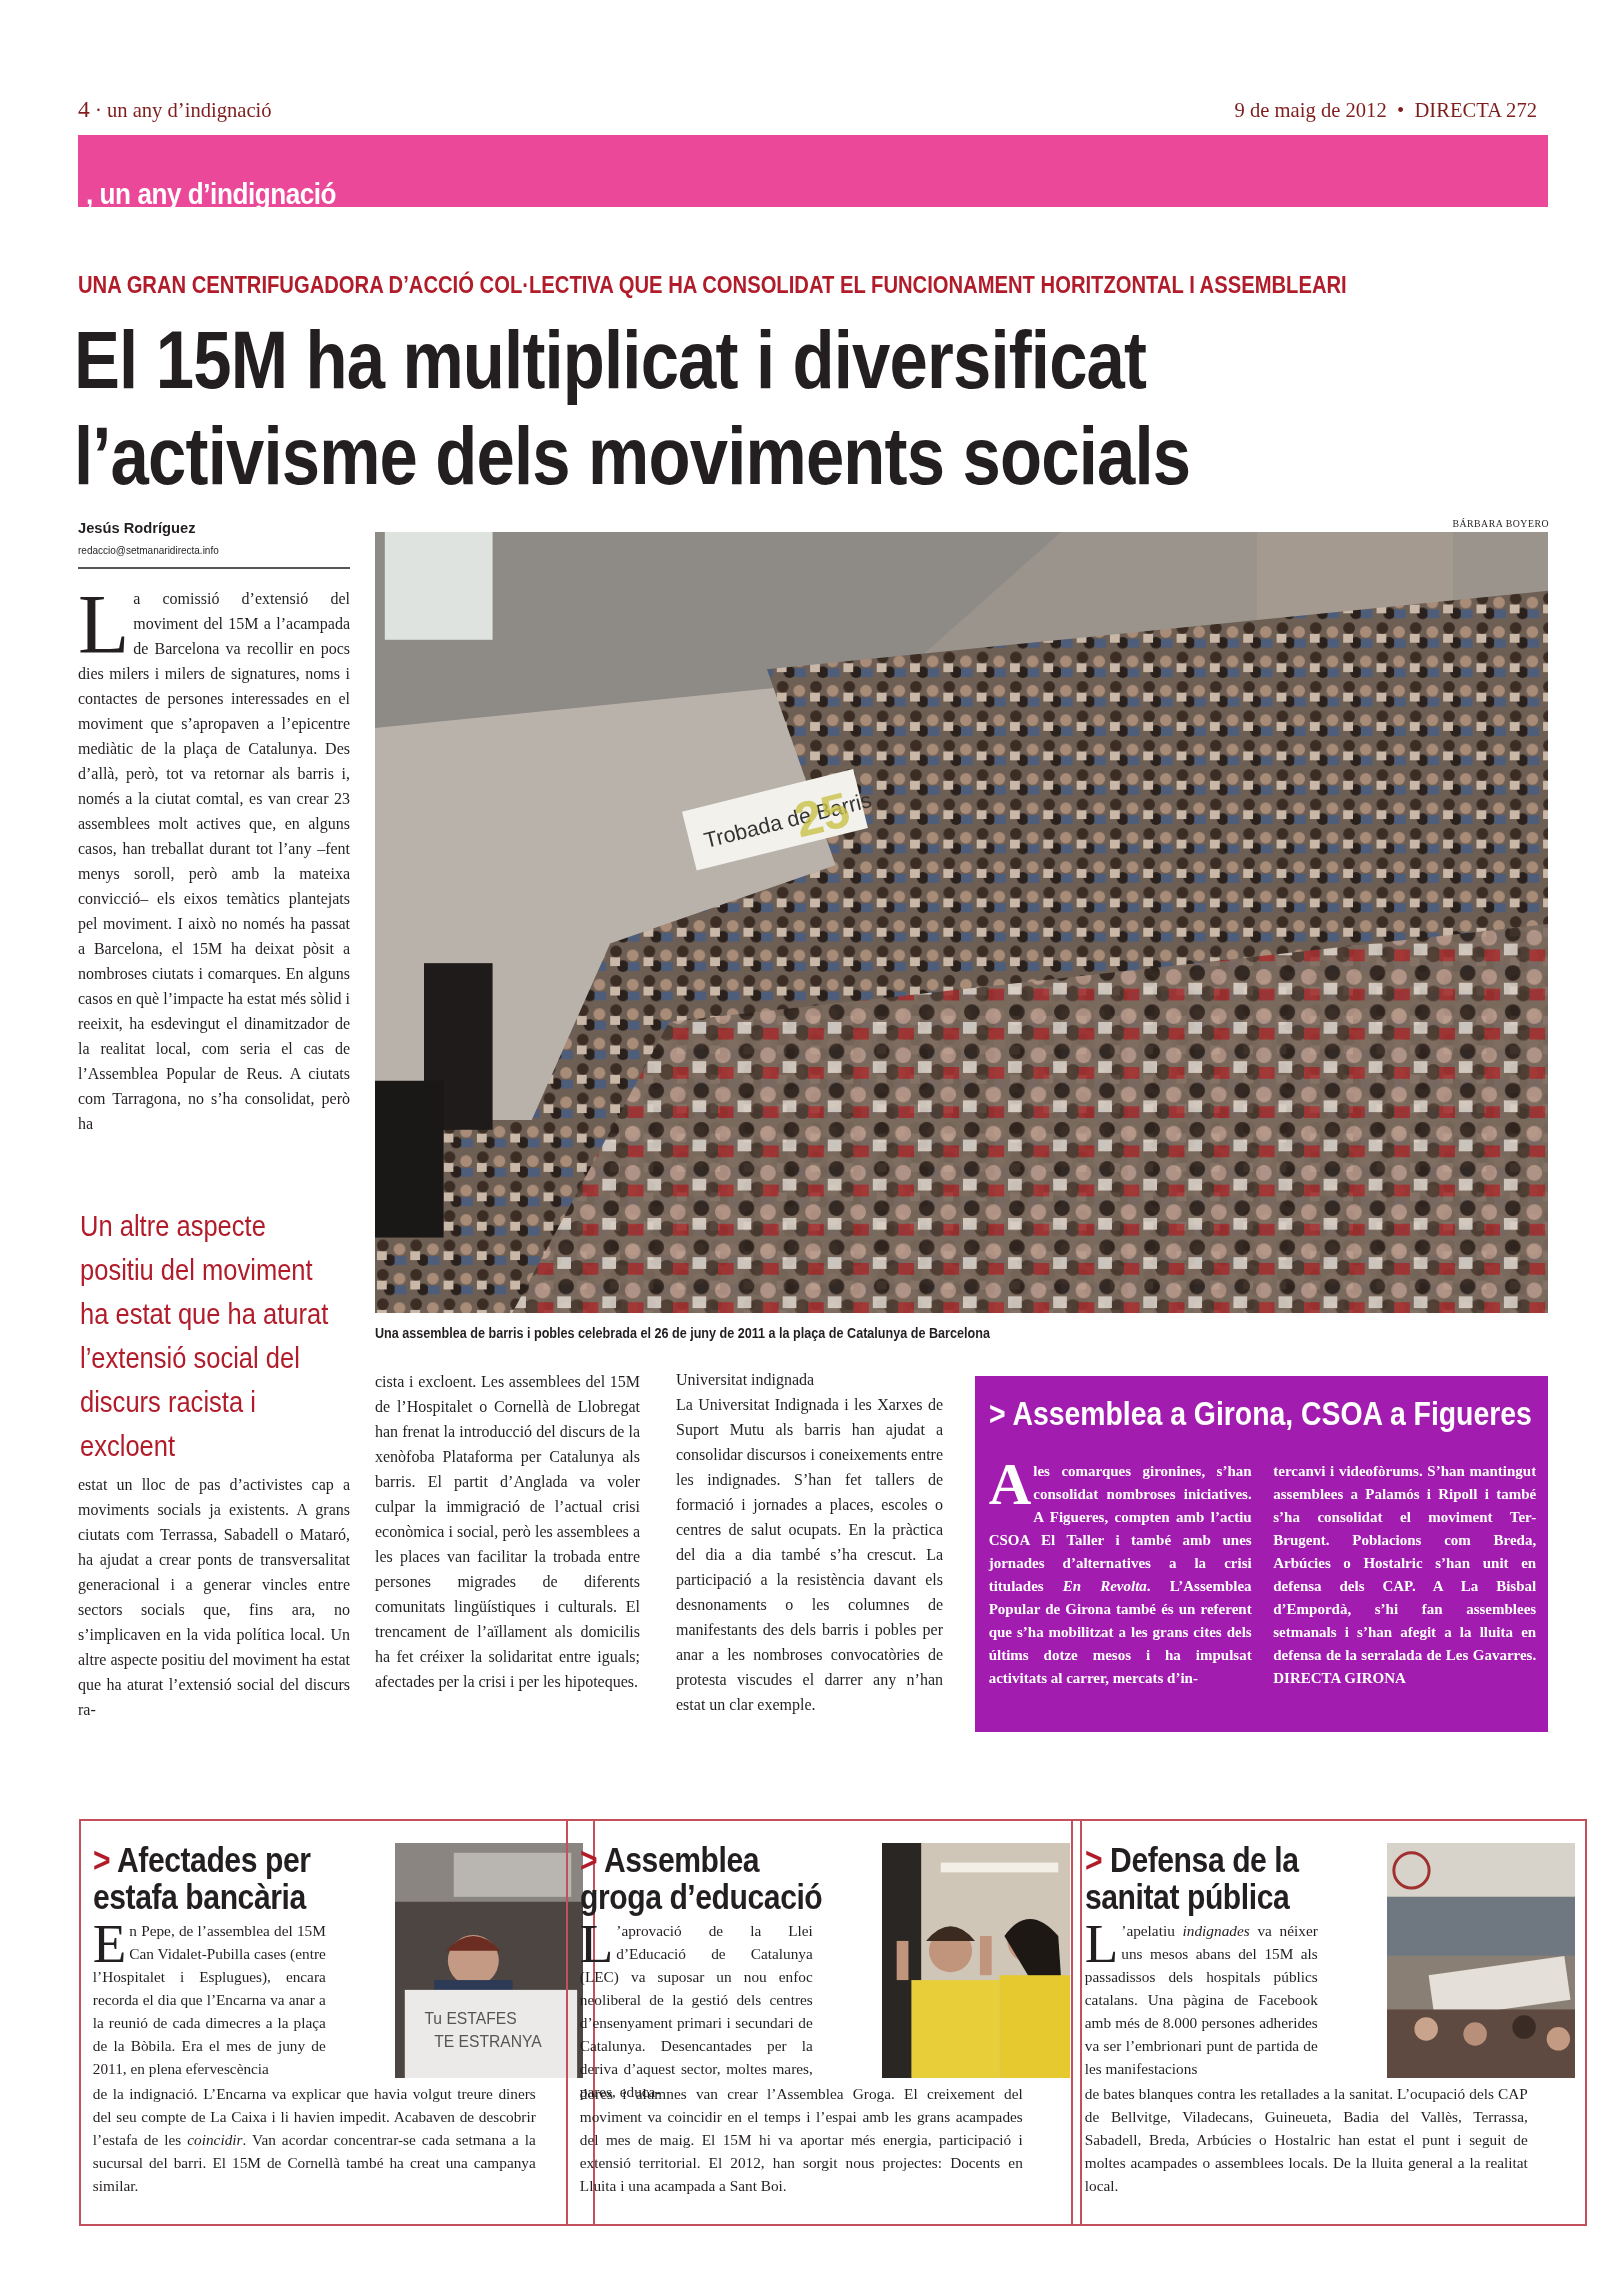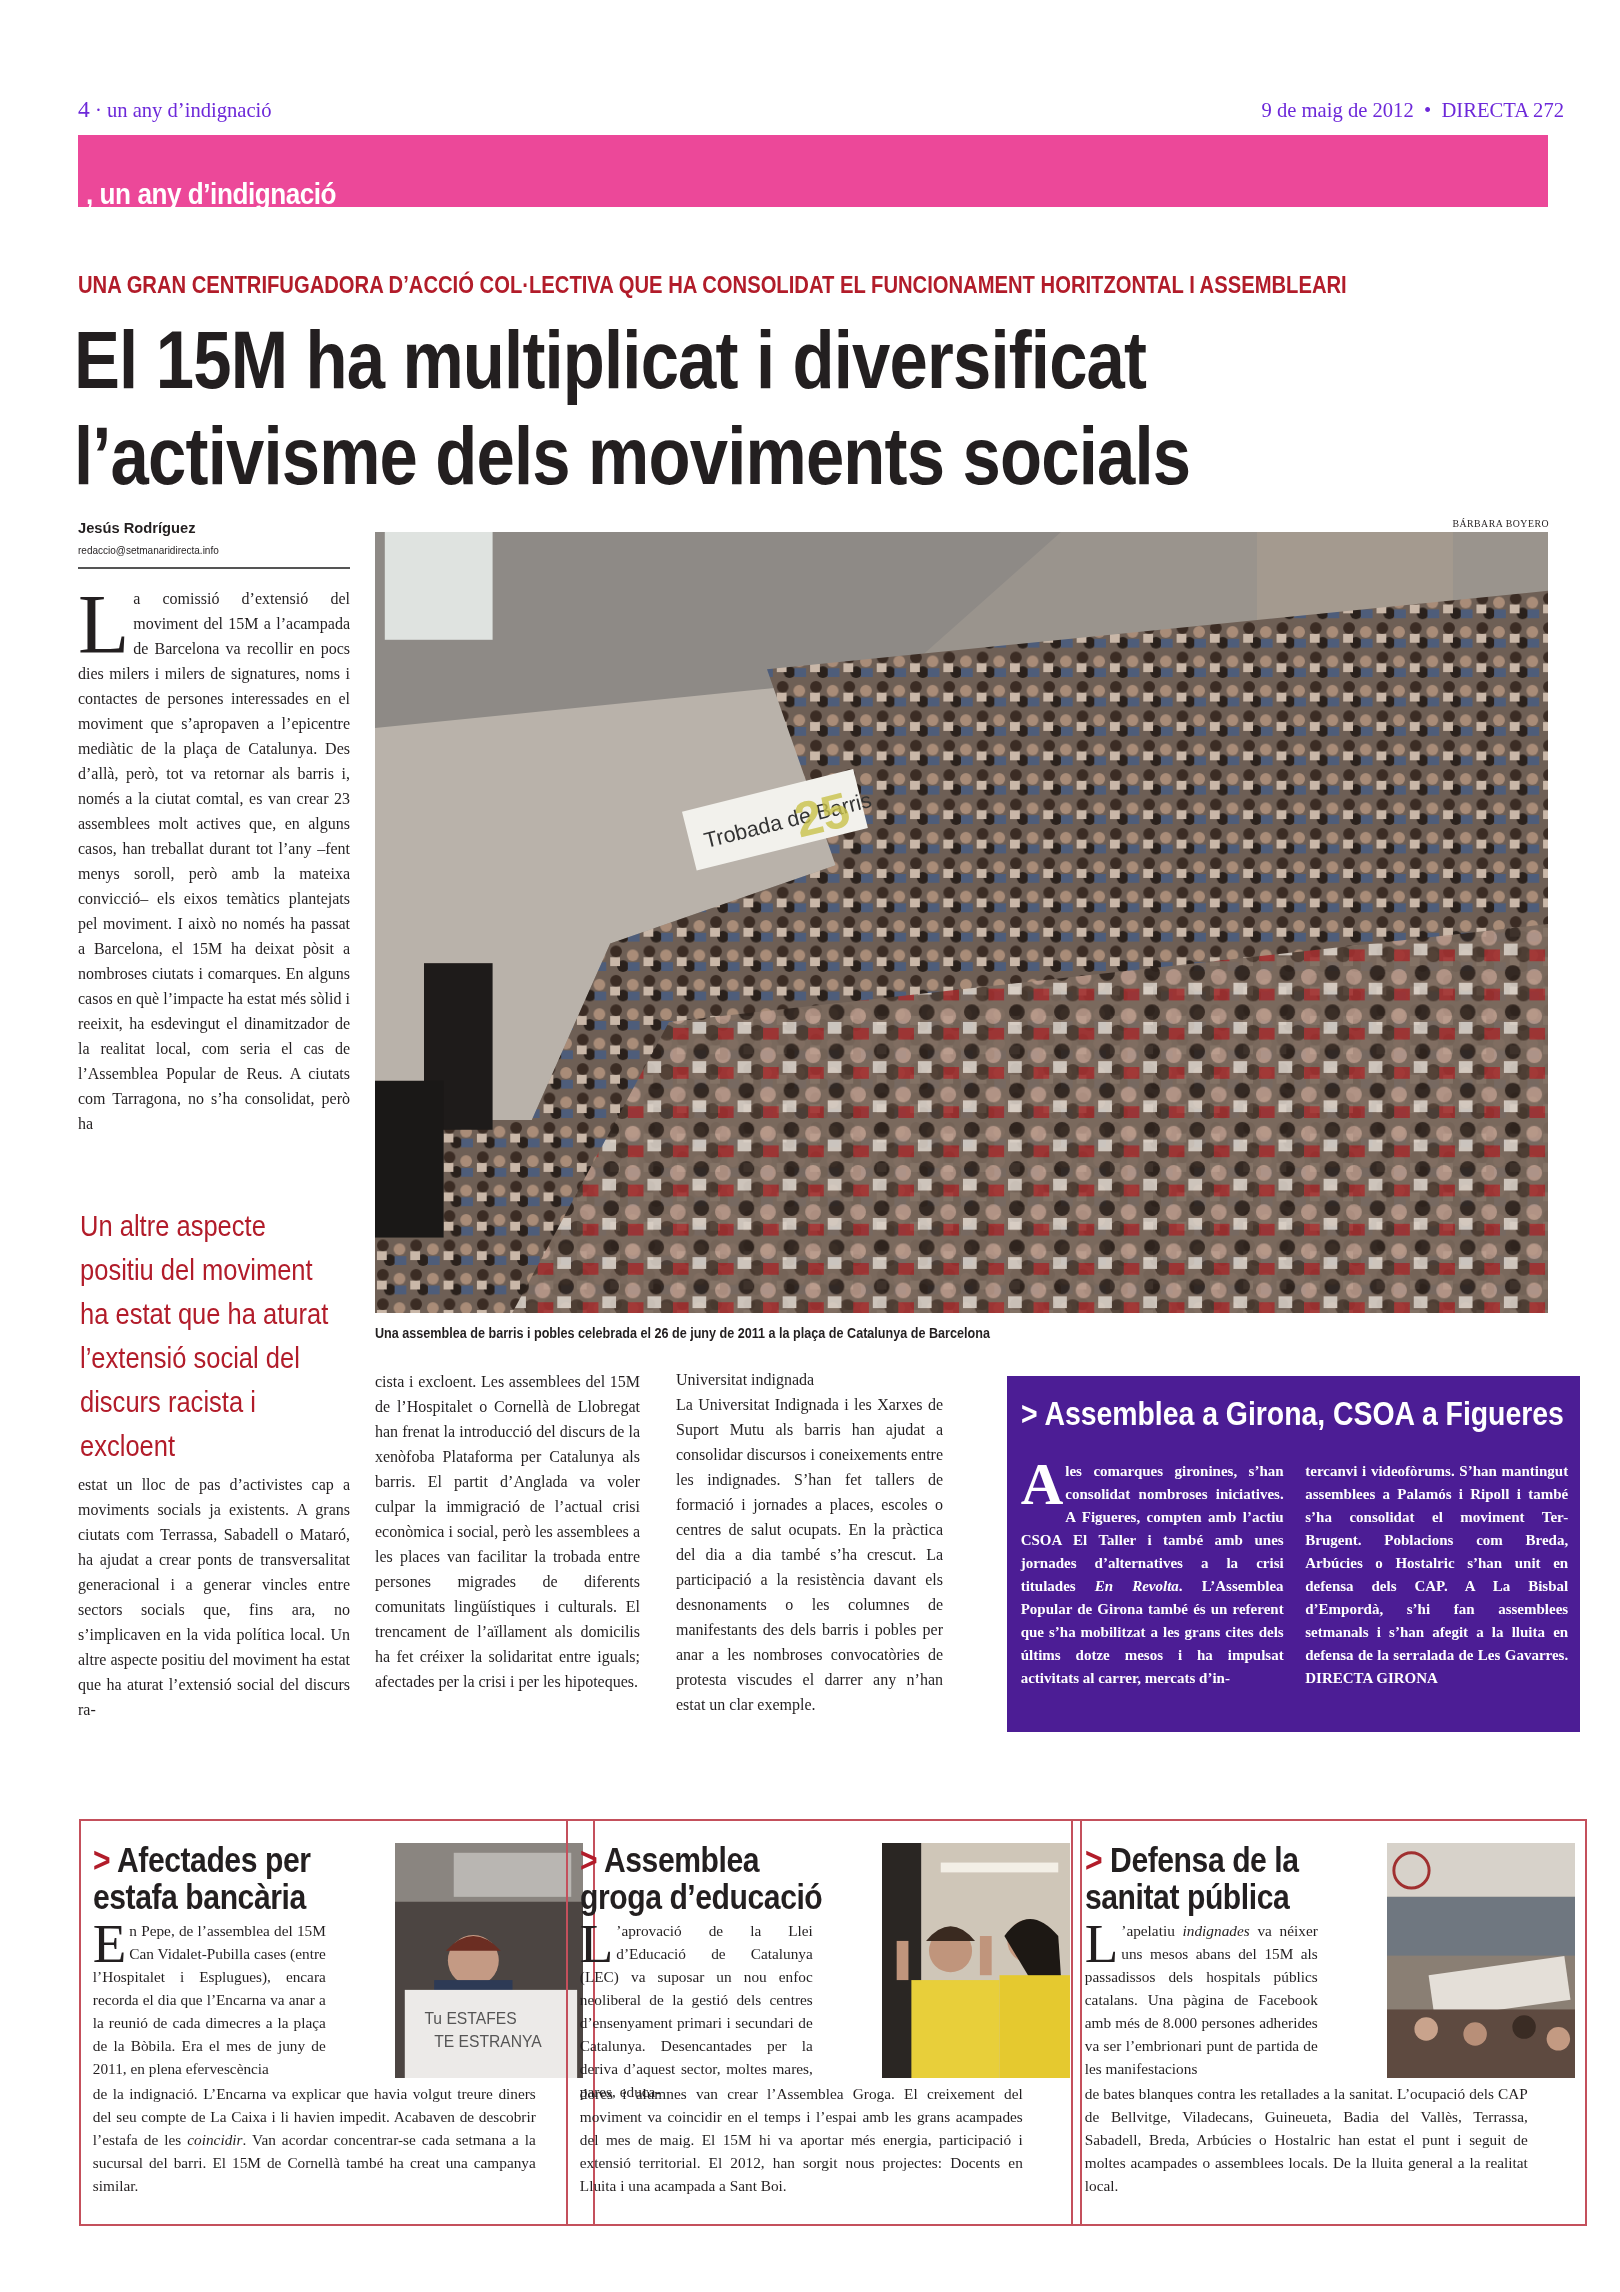--- a/index.html
+++ b/index.html
@@ -2,21 +2,21 @@
 <html><head>
 <meta charset="utf-8">
 <style>
   * { box-sizing: border-box; margin: 0; padding: 0; }
   html, body { width: 1620px; height: 2293px; background: #ffffff; }
   body { position: relative; font-family: "DejaVu Serif", "Liberation Serif", serif; color: #231f20; overflow: hidden; }
 
   .abs { position: absolute; }
 
   
-  .folio { top: 96px; left: 78px; right: 56px; height: 29px; display: flex; justify-content: space-between; align-items: baseline; font-family: "Liberation Serif", serif; font-size: 20.6px; color: #6d28d9; }
+  .folio { top: 96px; left: 78px; right: 83px; height: 29px; display: flex; justify-content: space-between; align-items: baseline; font-family: "Liberation Serif", serif; font-size: 20.6px; color: #7f1d1d; }
   .folio .pg { font-size: 23.5px; }
 
   
   .band { top: 135px; left: 78px; width: 1470px; height: 72px; background: #ec4899; }
   .band-label { position: absolute; left: 7.8px; bottom: -3.9px; font-family: "Liberation Sans", sans-serif; font-weight: bold; font-size: 29px; color: #ffffff; letter-spacing: -0.5px; transform: scaleX(0.9); transform-origin: left bottom; white-space: nowrap; }
 
   
   .kicker { top: 272px; left: 78px; width: 1470px; font-family: "Liberation Sans", sans-serif; font-weight: bold; font-size: 23.5px; color: #b21c2a; white-space: nowrap; transform: scaleX(0.86); transform-origin: left top; }
   .headline { top: 312px; left: 74px; width: 1666px; font-family: "Liberation Sans", sans-serif; font-weight: bold; font-size: 82px; line-height: 96px; color: #231f20; letter-spacing: -1px; transform: scaleX(0.84); transform-origin: left top; }
 
@@ -38,21 +38,21 @@
   .credit { top: 518px; left: 1353px; width: 196px; text-align: right; font-family: "Liberation Serif", serif; font-size: 9.8px; letter-spacing: 0.5px; color: #231f20; }
   .photo { top: 532px; left: 375px; width: 1173px; height: 781px; overflow: hidden; background: #8a7d72; }
   .photo svg { width: 100%; height: 100%; display: block; }
   .caption { top: 1325px; left: 375px; width: 980px; font-family: "Liberation Sans", sans-serif; font-weight: bold; font-size: 14px; color: #231f20; white-space: nowrap; transform: scaleX(0.9); transform-origin: left top; }
 
   .col2 { top: 1369px; left: 375px; width: 265px; }
   .col3 { top: 1369px; left: 676px; width: 267px; }
   .subhead { font-family: "Liberation Serif", serif; font-weight: normal; font-size: 16px; line-height: 22.5px; }
 
   
-  .redbox { top: 1376px; left: 975px; width: 573px; height: 356px; background: #4c1d95; color: #ffffff; padding: 17.6px 11.8px 0 13.7px; margin-left: 32px; }
+  .redbox { top: 1376px; left: 975px; width: 573px; height: 356px; background: #a21caf; color: #ffffff; padding: 17.6px 11.8px 0 13.7px; }
   .redbox h3 { font-family: "Liberation Sans", sans-serif; font-weight: bold; font-size: 33px; line-height: 39px; color: #fff; white-space: nowrap; transform: scaleX(0.86); transform-origin: left top; }
   .redbox .cols { display: flex; gap: 21.6px; margin-top: 27.4px; }
   .redbox .cols > div { width: 263px; font-family: "Liberation Serif", serif; font-weight: bold; font-size: 15px; line-height: 23px; text-align: justify; color: #fff; }
   .redbox .dc { float: left; font-size: 59px; line-height: 45px; margin: 2px 2px 0 0; font-weight: bold; }
 
   
   .box { top: 1776px; width: 516px; height: 407px; border: 2px solid #c4505c; padding: 19.6px 11.8px 0 11.8px; margin-top: 43px; }
   .box1 { left: 79px; } .box2 { left: 566px; } .box3 { left: 1071px; }
   .box .head { width: 235px; font-family: "Liberation Sans", sans-serif; font-weight: bold; font-size: 35px; line-height: 37px; color: #231f20; letter-spacing: -0.5px; transform: scaleX(0.86); transform-origin: left top; white-space: nowrap; }
   .box .head .gt { color: #b21c2a; }

